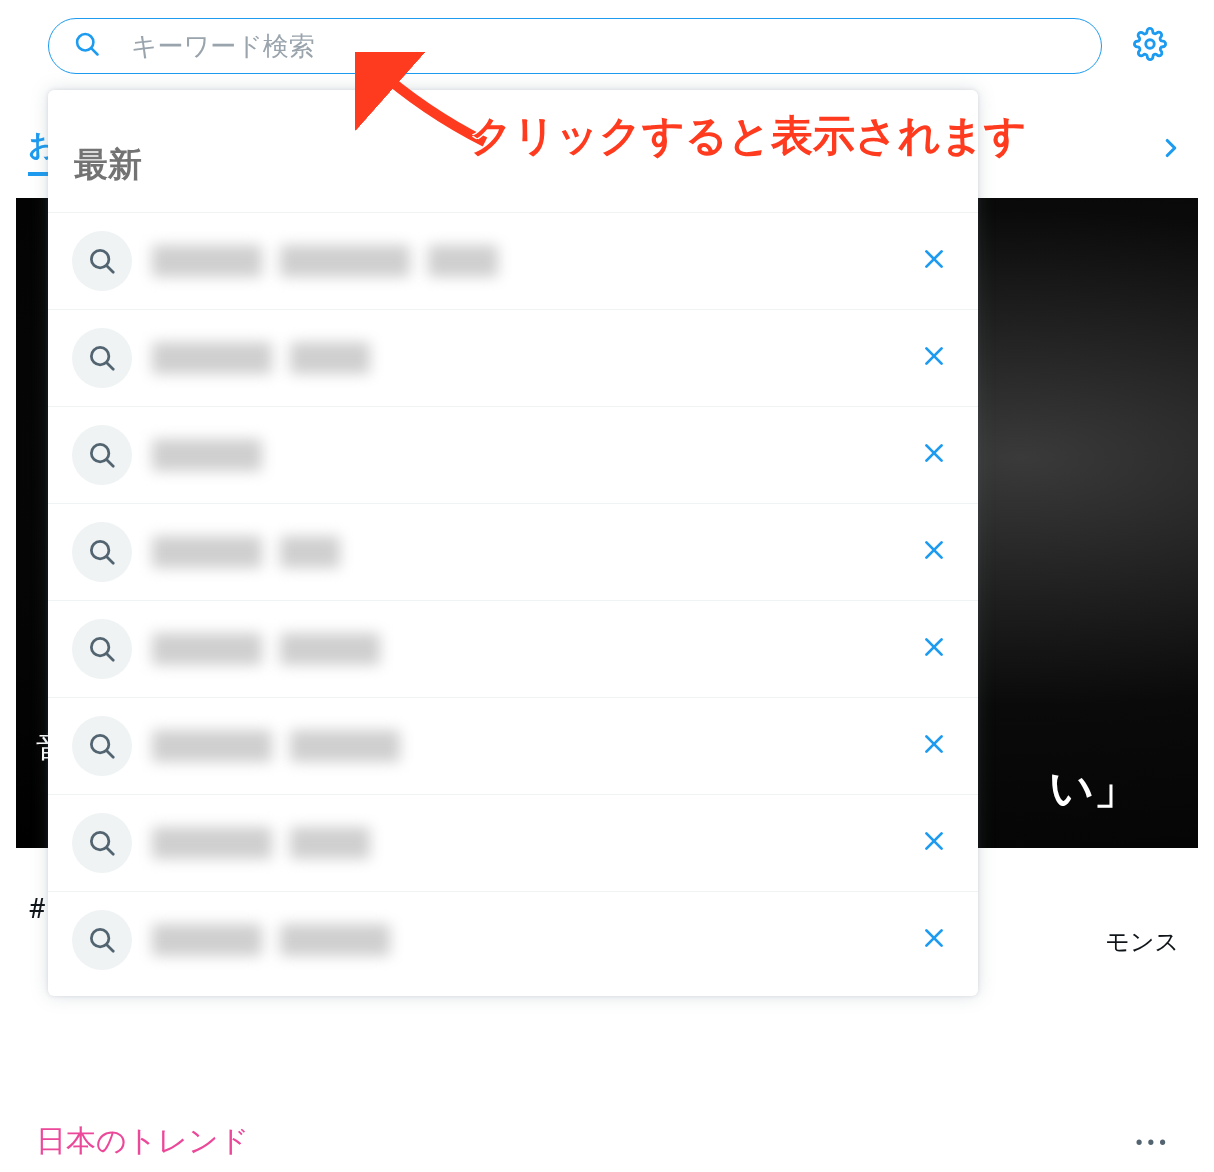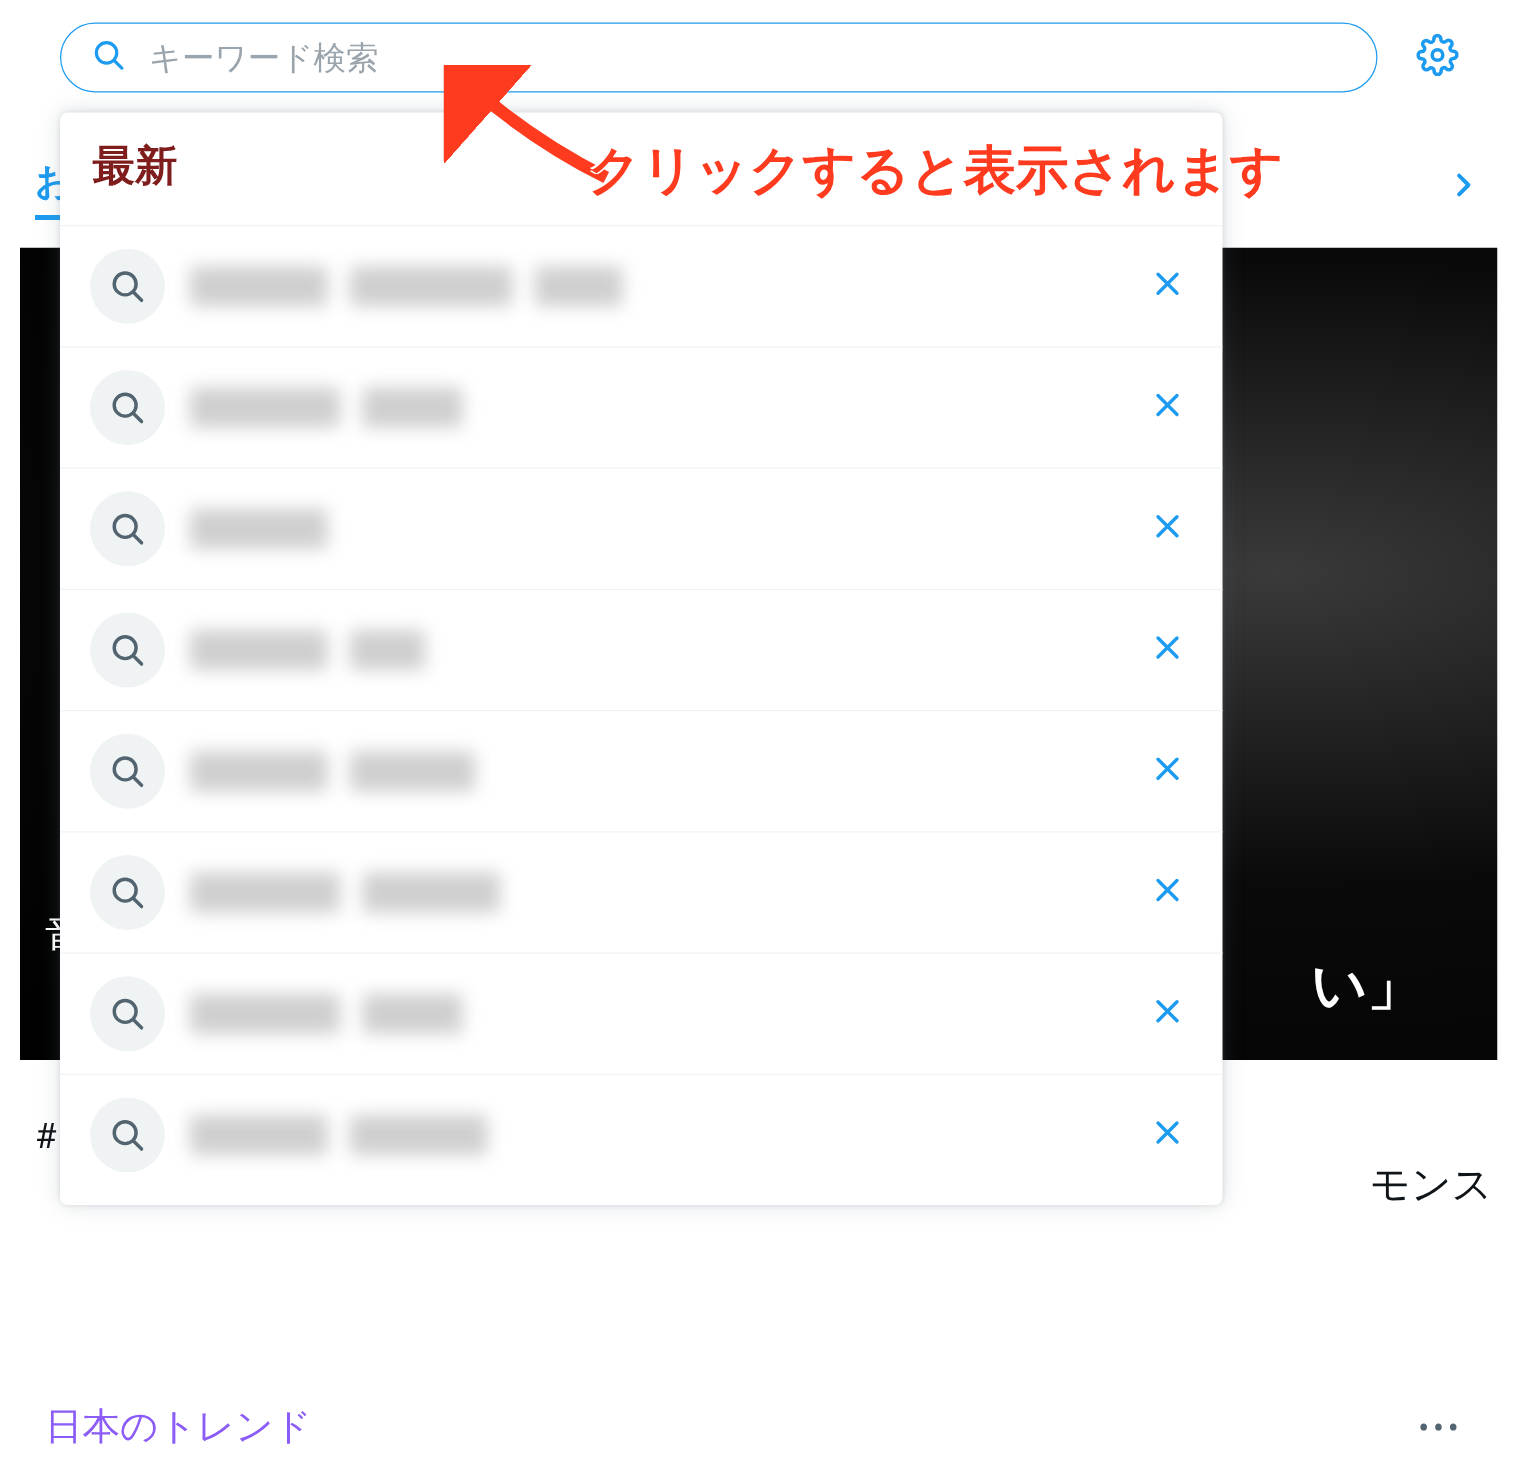--- a/index.html
+++ b/index.html
@@ -32,20 +32,21 @@
       flex-shrink: 0;
       margin-right: 18px;
     }
     .search-input {
       flex: 1;
       border: none;
       outline: none;
       font-size: 26px;
       color: #536471;
       background: transparent;
+      margin-left: 12px;
     }
     .search-input::placeholder { color: #9aa4ad; }
     .gear-btn {
       width: 48px; height: 48px;
       display: flex; align-items: center; justify-content: center;
       color: #1d9bf0;
       border-radius: 50%;
       cursor: pointer;
     }
     .dropdown {
@@ -55,22 +56,23 @@
       width: 930px;
       background: #fff;
       border-radius: 6px;
       box-shadow: 0 0 18px rgba(101,119,134,0.22), 0 0 4px rgba(101,119,134,0.18);
       z-index: 50;
       padding-bottom: 8px;
     }
     .dropdown-title {
       font-size: 34px;
       font-weight: 800;
-      color: #7f1d1d;
+      color: #737373;
       padding: 20px 26px 24px 26px;
+      margin-top: 32px;
     }
     .history-item {
       display: flex;
       align-items: center;
       padding: 18px 24px;
       border-top: 1px solid #eff3f4;
       cursor: pointer;
     }
     .hist-icon-wrap {
       width: 60px; height: 60px;
@@ -154,31 +156,31 @@
       padding: 16px 12px;
       z-index: 0;
     }
     .trend-row1 {
       font-size: 28px;
       color: #0f1419;
       padding: 6px 0;
     }
     .trend-right {
       position: absolute;
-      right: 4px;
+      right: 19px;
       top: 56px;
       color: #0f1419;
-      font-size: 32px;
+      font-size: 24px;
     }
     .bottom-trend {
       position: absolute;
       bottom: 10px;
       left: 36px;
       font-size: 30px;
-      color: #8b5cf6;
+      color: #ec4899;
       z-index: 0;
     }
     .bottom-dots {
       position: absolute;
       bottom: 14px;
       right: 44px;
       color: #536471;
       font-size: 26px;
       letter-spacing: 3px;
       z-index: 0;

